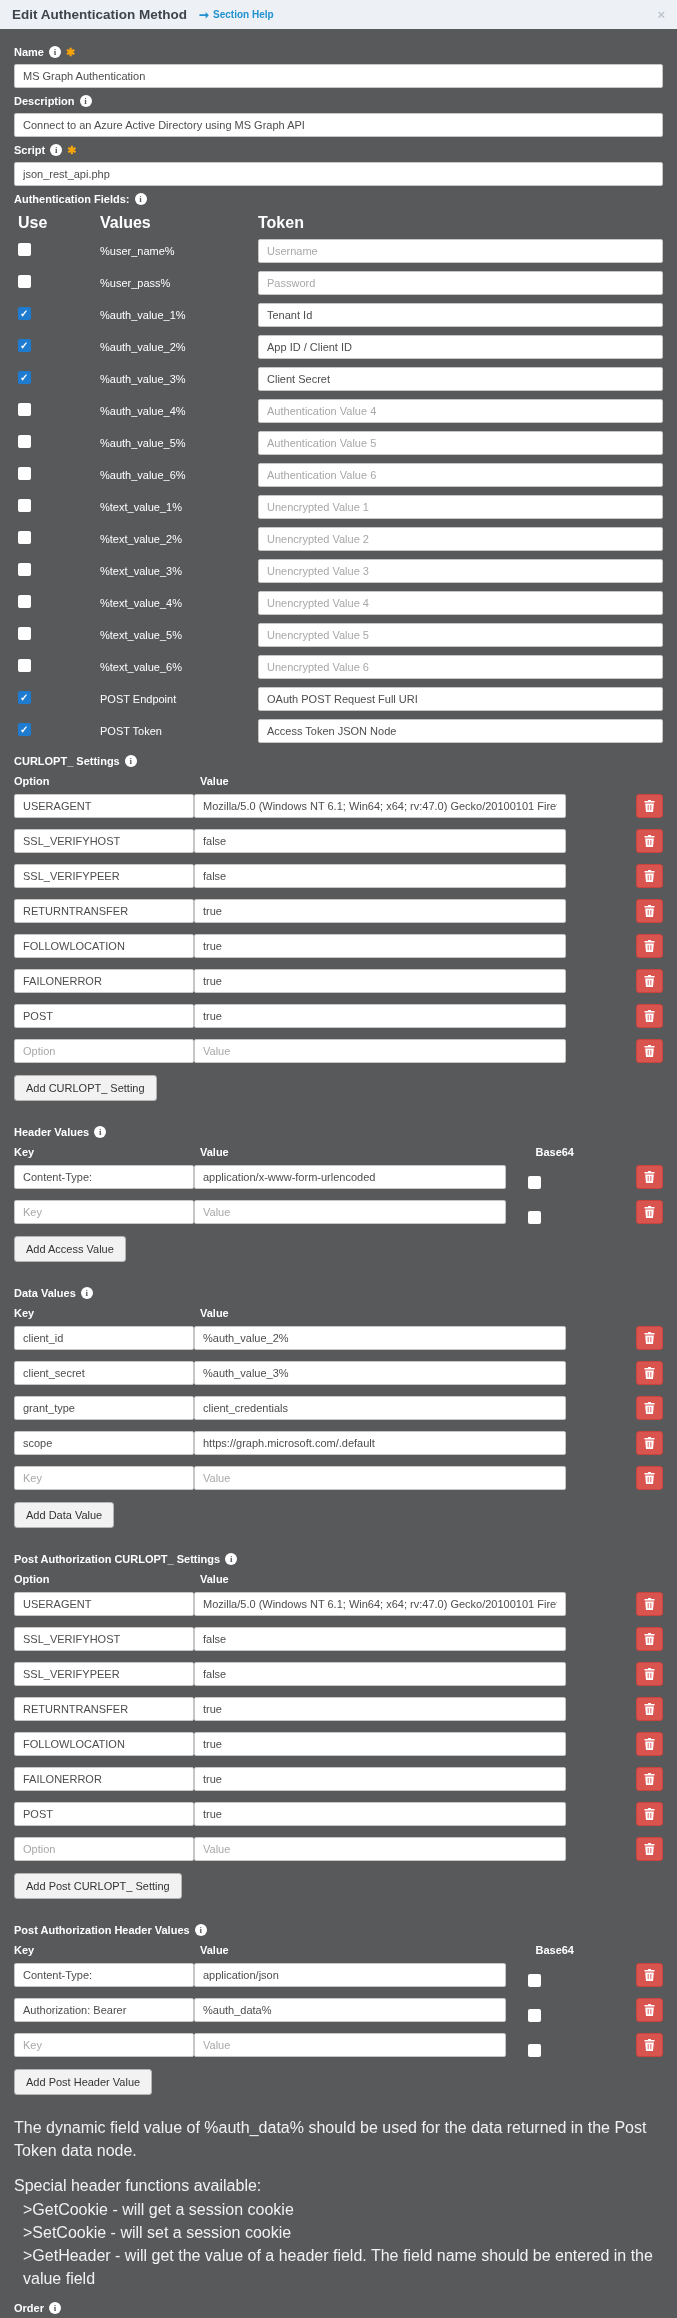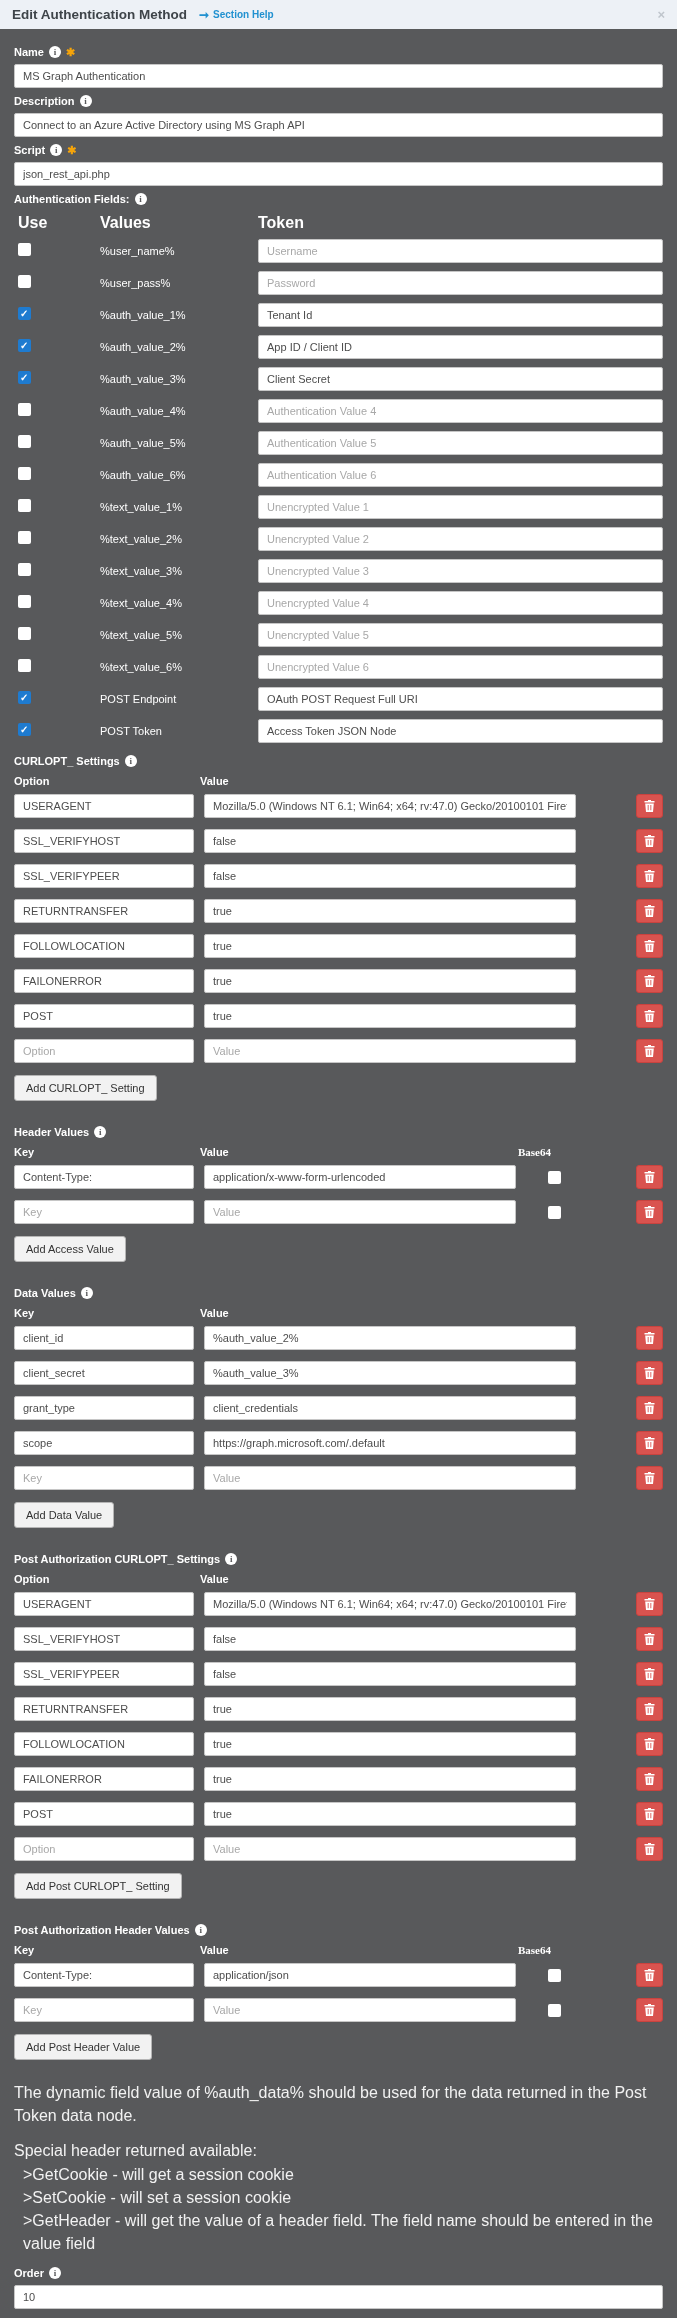--- a/index.html
+++ b/index.html
@@ -71,26 +71,26 @@
     cursor:pointer; flex:0 0 auto;
   }
   .cb.checked { background:#1e7bd0; }
   .cb.checked::after {
     content:"\2713"; color:#fff; font-size:10px; font-weight:bold;
     position:absolute; left:2px; top:0px; line-height:13px;
   }
 
   
   .kv-head { display:flex; gap:6px; color:#fff; font-weight:bold; font-size:11px; margin:8px 0 7px 0; }
-  .kv-row  { display:flex; gap:10px; align-items:center; margin-bottom:11px; }
+  .kv-row  { display:flex; gap:0; align-items:flex-end; margin-bottom:11px; }
   .k-col   { width:180px; flex:0 0 auto; }
   .v-wide  { width:372px; flex:0 0 auto; }
   .v-med   { width:312px; flex:0 0 auto; }
   .b64-col { width:56px; flex:0 0 auto; display:flex; justify-content:center; }
-  .b64-hd  { width:56px; flex:0 0 auto; text-align:left;font-family:Liberation Serif, serif; }
+  .b64-hd  { width:56px; flex:0 0 auto; text-align:right; }
   .trash-btn {
     margin-left:auto; width:27px; height:24px; flex:0 0 auto;
     background:#d9534f; border:1px solid #c9433f; border-radius:3px;
     display:flex; align-items:center; justify-content:center;
     cursor:pointer; padding:0;
   }
   .add-btn {
     background:#f2f2f2; border:1px solid #b5b5b5; border-radius:3px;
     color:#333; font-size:11px; font-family:"Liberation Sans", sans-serif;
     padding:6px 11px; margin:1px 0 13px 0; cursor:pointer;
@@ -531,38 +531,50 @@
             <span class="b64-col">
               <span class="cb"></span>
             </span>
             <button class="trash-btn">
               <svg width="11" height="12" viewBox="0 0 11 12">
                 <path fill="#ffffff" d="M4 0h3v1h3.5v1.6H.5V1H4V0zM1.2 3.4h8.6L9 12H2L1.2 3.4zM3.7 5v5.3h.9V5h-.9zm2.7 0v5.3h.9V5h-.9z"></path>
               </svg>
             </button>
           </div>
           <div class="kv-row">
+            <input class="text k-col" type="text" value="Authorization: Bearer" style="">
+            <input class="text v-med" type="text" value="%auth_data%" style="">
+            <span class="b64-col">
+              <span class="cb"></span>
+            </span>
+            <button class="trash-btn">
+              <svg width="11" height="12" viewBox="0 0 11 12">
+                <path fill="#ffffff" d="M4 0h3v1h3.5v1.6H.5V1H4V0zM1.2 3.4h8.6L9 12H2L1.2 3.4zM3.7 5v5.3h.9V5h-.9zm2.7 0v5.3h.9V5h-.9z"></path>
+              </svg>
+            </button>
+          </div>
+          <div class="kv-row">
             <input class="text k-col" type="text" placeholder="Key" style="">
             <input class="text v-med" type="text" placeholder="Value" style="">
             <span class="b64-col">
               <span class="cb"></span>
             </span>
             <button class="trash-btn">
               <svg width="11" height="12" viewBox="0 0 11 12">
                 <path fill="#ffffff" d="M4 0h3v1h3.5v1.6H.5V1H4V0zM1.2 3.4h8.6L9 12H2L1.2 3.4zM3.7 5v5.3h.9V5h-.9zm2.7 0v5.3h.9V5h-.9z"></path>
               </svg>
             </button>
           </div>
         </div>
       <button class="add-btn">Add Post Header Value</button>
     </div>
 
     <div class="notes">
       <div class="notes-line1">The dynamic field value of %auth_data% should be used for the data returned in the Post Token data node.</div>
-      <div>Special header returned available:</div>
+      <div>Special header functions available:</div>
       <div class="notes-item">&gt;GetCookie - will get a session cookie</div>
       <div class="notes-item">&gt;SetCookie - will set a session cookie</div>
       <div class="notes-item">&gt;GetHeader - will get the value of a header field. The field name should be entered in the value field</div>
     </div>
 
     <div class="fg">
       <div class="flabel sec-title">
         <span>Order</span>
         <span class="info-icon"></span>
       </div>

